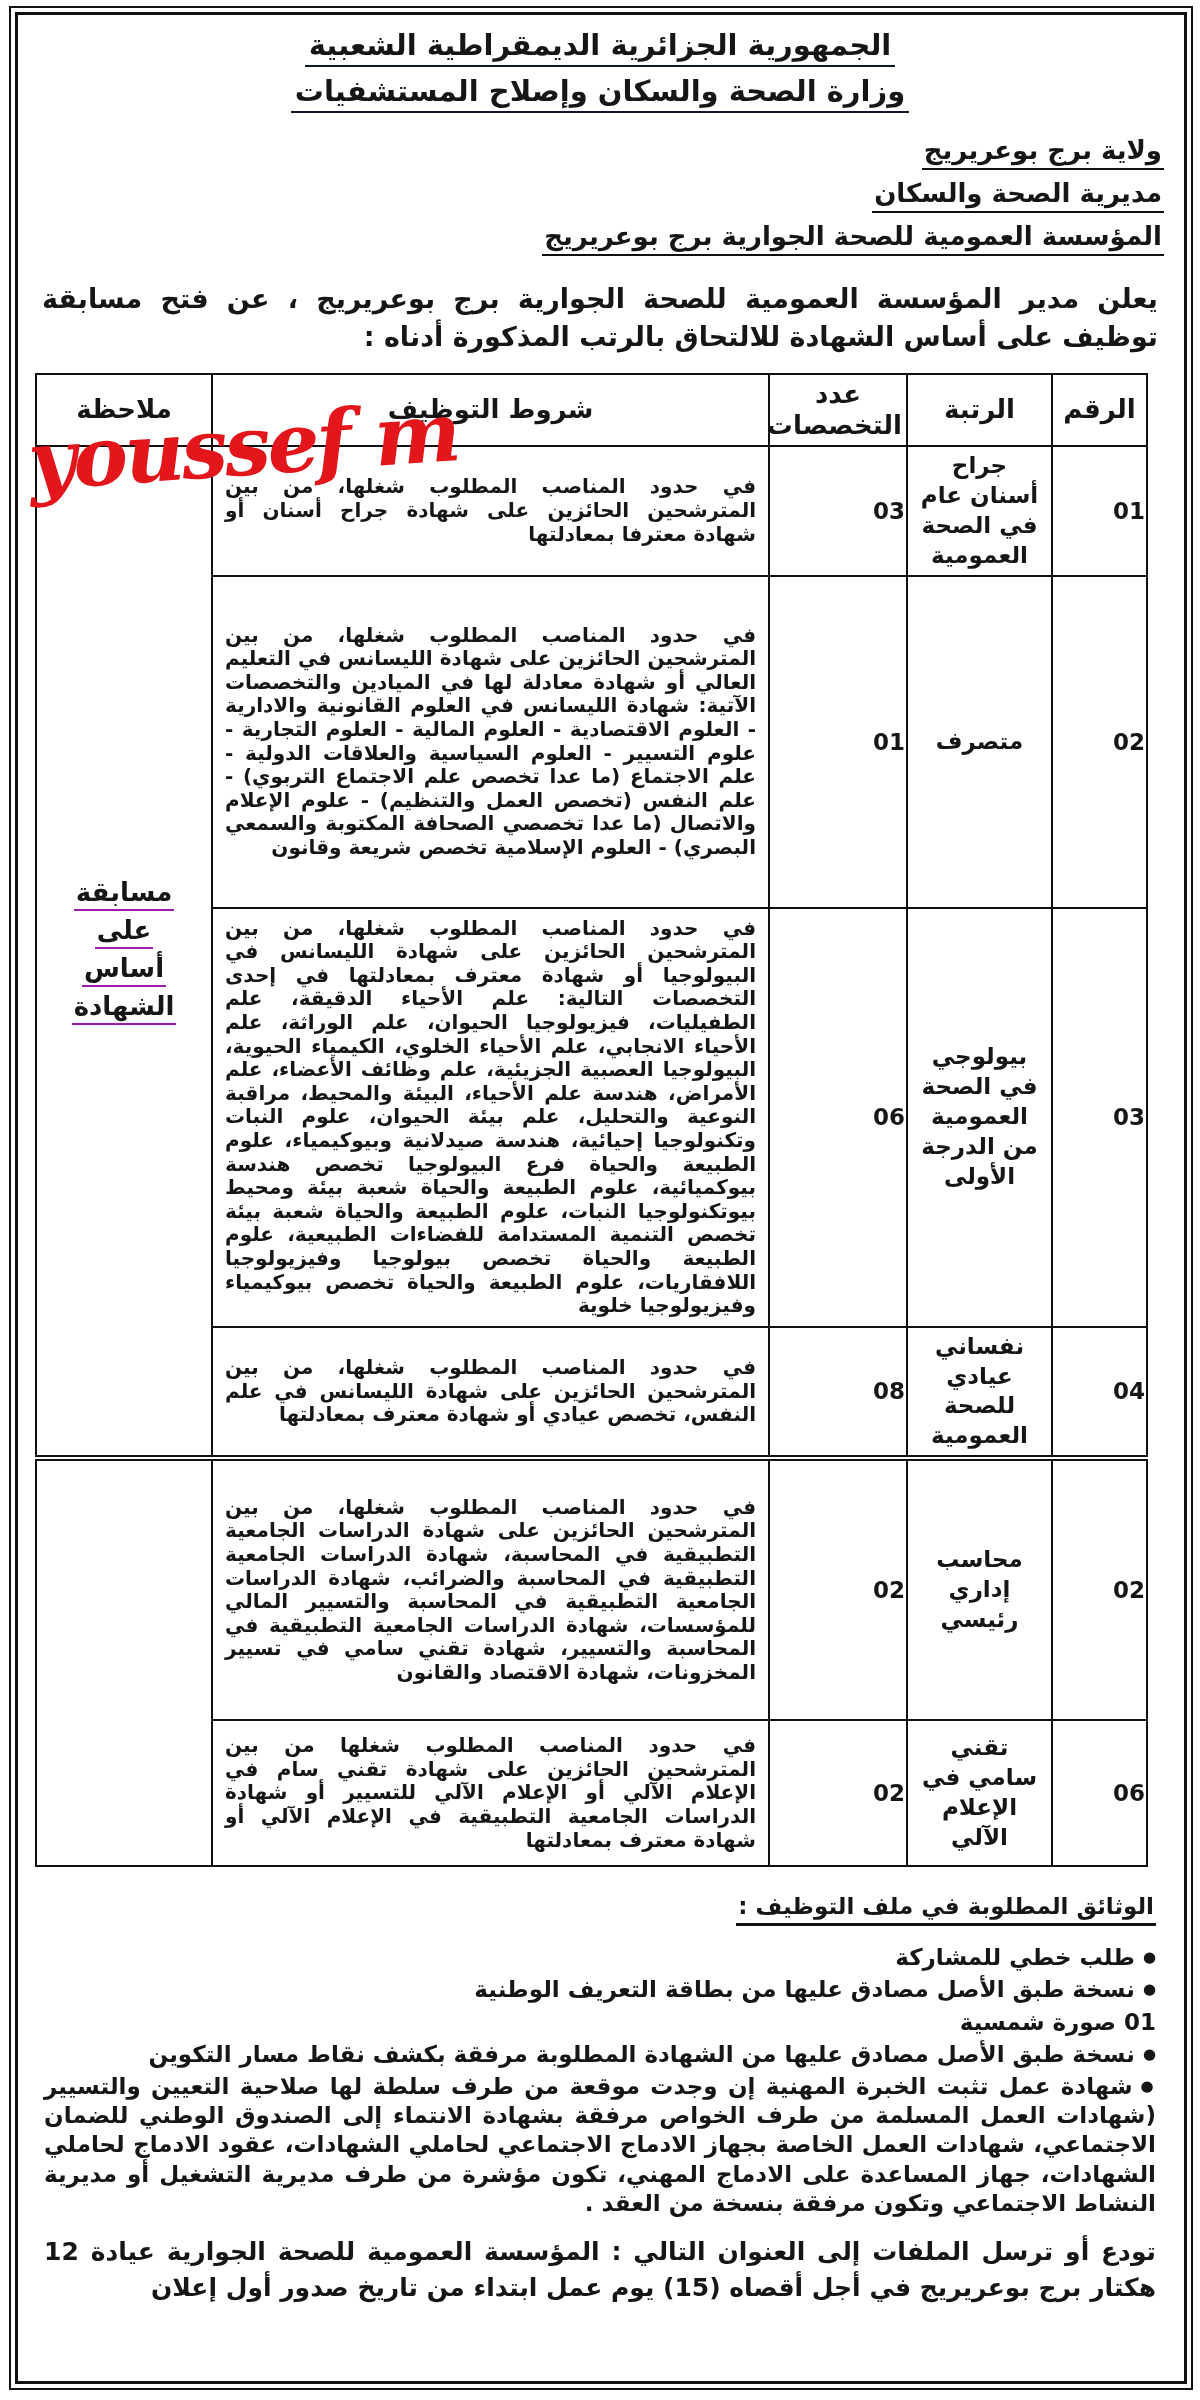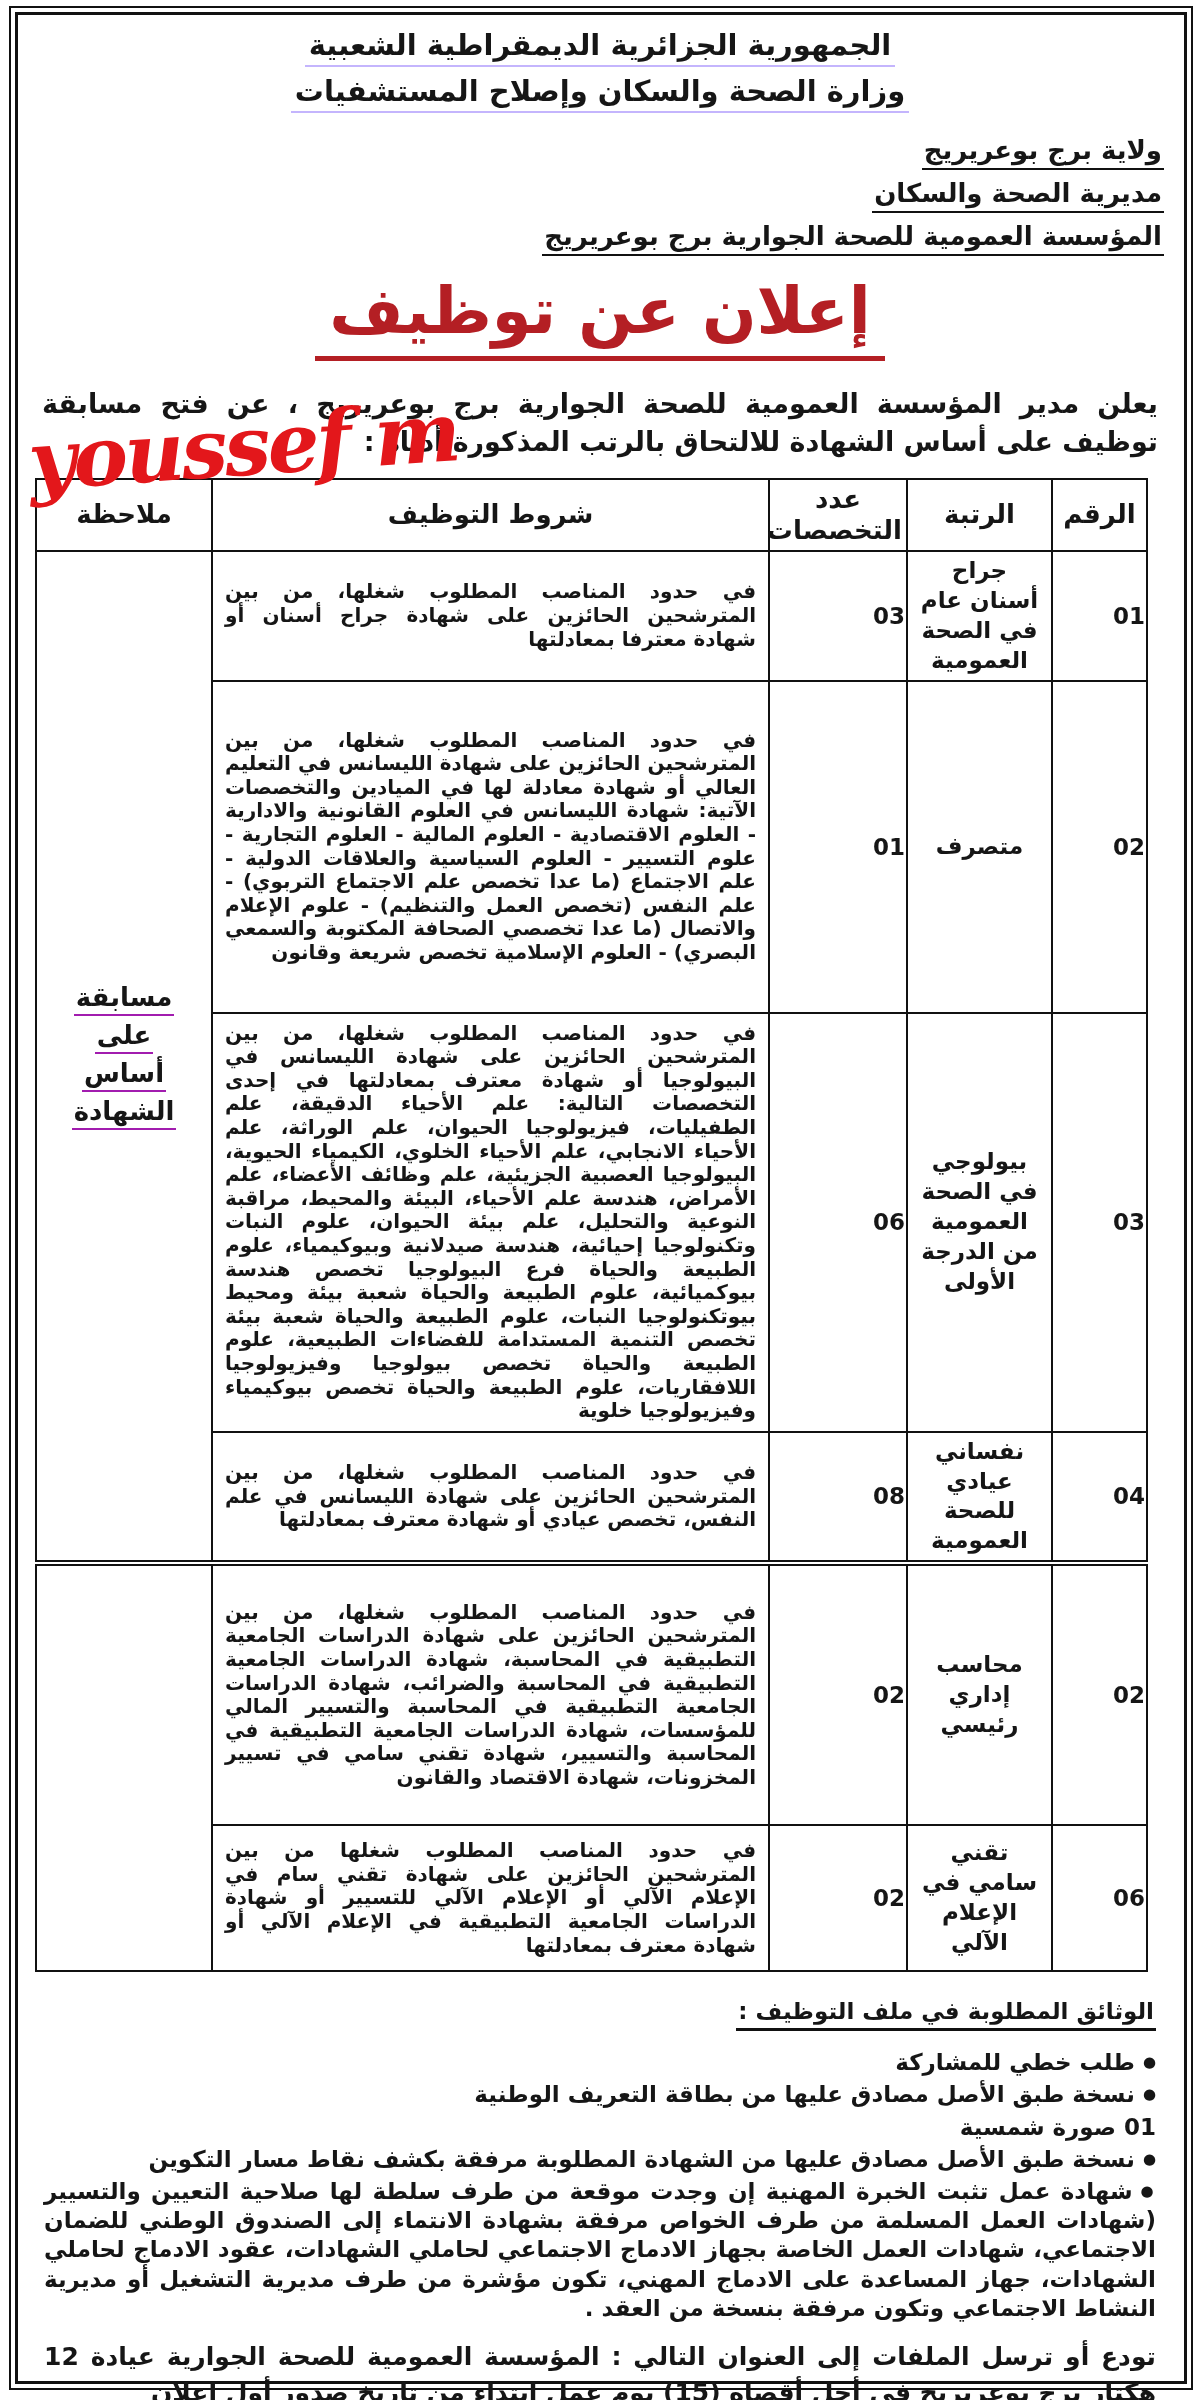--- a/index.html
+++ b/index.html
@@ -15,21 +15,21 @@
   }
   .frame-outer{position:absolute;left:9px;top:6px;right:7px;bottom:10px;border:2px solid #111;pointer-events:none;}
   .frame-inner{position:absolute;left:4px;top:4px;right:4px;bottom:4px;border:3px solid #111;}
   .content{position:absolute;left:36px;top:18px;right:36px;}
 
   
   .gov-header{text-align:center;margin-top:10px;}
   .gov-line{display:block;margin:7px 0;}
   .gov-line span{
     display:inline-block;font-weight:bold;font-size:29px;
-    border-bottom:2px solid #c4b5fd;padding:0 4px 3px;
+    border-bottom:2px solid #0f172a;padding:0 4px 3px;
   }
   .org-block{margin-top:22px;text-align:right;padding-left:346px;}
   .org-line{display:block;margin:8px 0;}
   .org-line span{
     display:inline-block;font-weight:bold;font-size:26px;
     border-bottom:2px solid #111;padding:0 2px 3px;
   }
 
   
   .title-wrap{text-align:center;margin-top:18px;}
@@ -124,23 +124,20 @@
         <span>ولاية برج بوعريريج</span>
       </div>
       <div class="org-line">
         <span>مديرية الصحة والسكان</span>
       </div>
       <div class="org-line">
         <span>المؤسسة العمومية للصحة الجوارية برج بوعريريج</span>
       </div>
     </div>
 
-    <div class="title-wrap">
-      <span>إعلان عن توظيف</span>
-    </div>
 
     <div class="intro">يعلن مدير المؤسسة العمومية للصحة الجوارية برج بوعريريج ، عن فتح مسابقة توظيف على أساس الشهادة للالتحاق بالرتب المذكورة أدناه :</div>
 
     <table class="jobs">
       <colgroup>
         <col class="c-num">
           <col class="c-rank">
           <col class="c-pos">
           <col class="c-cond">
           <col class="c-note">

